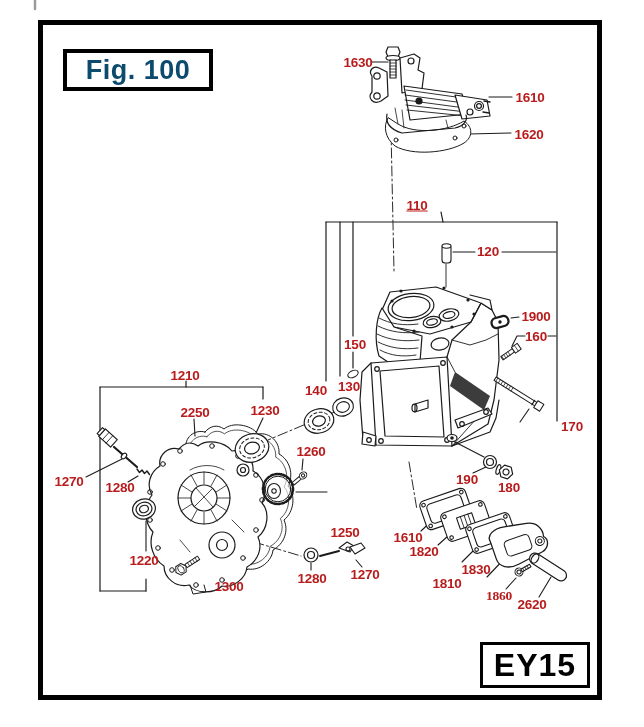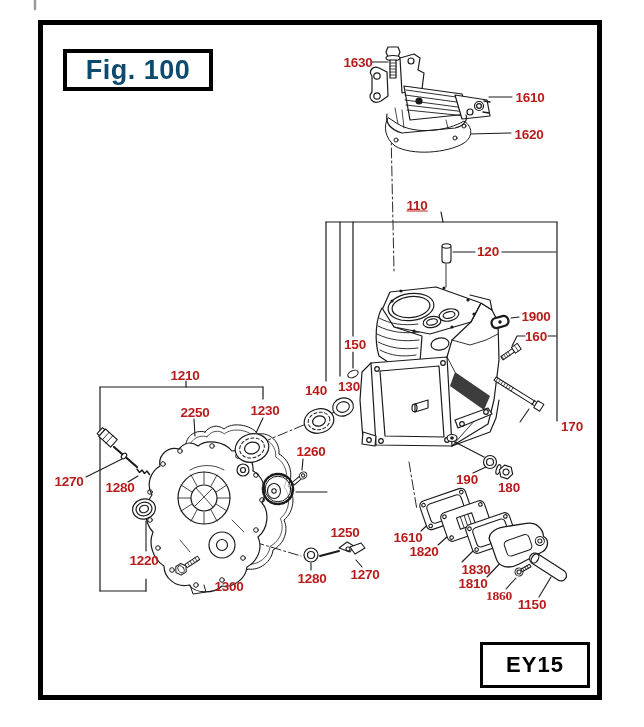--- a/index.html
+++ b/index.html
@@ -5,21 +5,21 @@
   html,body{margin:0;padding:0;background:#fff;}
   .page{position:relative;width:644px;height:727px;background:#fff;overflow:hidden;
         font-family:"Liberation Sans",sans-serif;}
   .frame{position:absolute;left:38px;top:20px;width:554px;height:670px;
          border:5px solid #000;background:#fff;}
   .fig-box{position:absolute;left:63px;top:49px;width:142px;height:34px;
            border:4px solid #000;display:flex;align-items:center;justify-content:center;
            font-weight:bold;font-size:27px;letter-spacing:0.5px;color:#0c4a6e;background:#fff;}
   .model-box{position:absolute;left:480px;top:642px;width:104px;height:40px;
            border:3px solid #000;display:flex;align-items:center;justify-content:center;
-           font-weight:bold;font-size:22px;letter-spacing:1px;color:#000;background:#fff;}
+           font-weight:bold;font-size:32px;letter-spacing:1px;color:#000;background:#fff;}
   .drawing{position:absolute;left:0;top:0;width:644px;height:727px;}
   .labels{position:absolute;left:0;top:0;width:644px;height:727px;pointer-events:none;}
   .part-label{position:absolute;transform:translate(-50%,-50%);
               font-weight:bold;font-size:13.5px;color:#b91c1c;white-space:nowrap;
               letter-spacing:-0.2px;}
 </style>
 </head>
 <body>
 
 <div class="page">
@@ -389,18 +389,18 @@
       <div class="part-label" style="left: 509px; top: 487px;">180</div>
       <div class="part-label" style="left: 69px; top: 481px;">1270</div>
       <div class="part-label" style="left: 120px; top: 487px;">1280</div>
       <div class="part-label" style="left: 144px; top: 560px;">1220</div>
       <div class="part-label" style="left: 200px; top: 586px; margin-left: 29px;">1300</div>
       <div class="part-label" style="left: 312px; top: 578px;">1280</div>
       <div class="part-label" style="left: 365px; top: 574px;">1270</div>
       <div class="part-label" style="left: 408px; top: 537px;">1610</div>
       <div class="part-label" style="left: 424px; top: 551px;">1820</div>
       <div class="part-label" style="left: 448px; top: 569px; margin-left: 28px;">1830</div>
-      <div class="part-label" style="left: 473px; top: 583px;">1810</div>
+      <div class="part-label" style="left: 447px; top: 583px;">1810</div>
       <div class="part-label" style="left: 499px; top: 596px; font-family: Liberation Serif, serif;">1860</div>
-      <div class="part-label" style="left: 532px; top: 604px;">1150</div>
+      <div class="part-label" style="left: 532px; top: 604px;">2620</div>
     </div>
 
 </div>
 
 </body></html>

